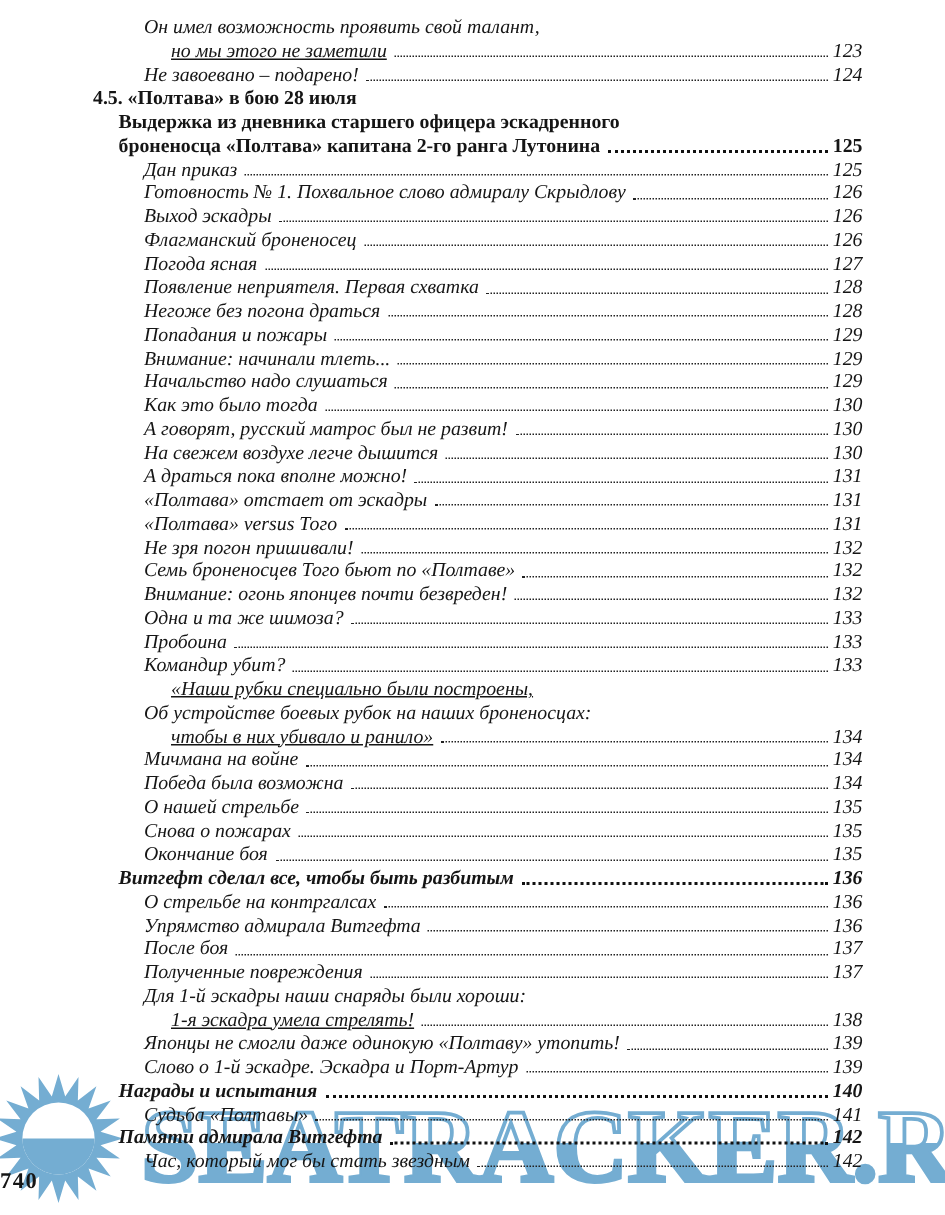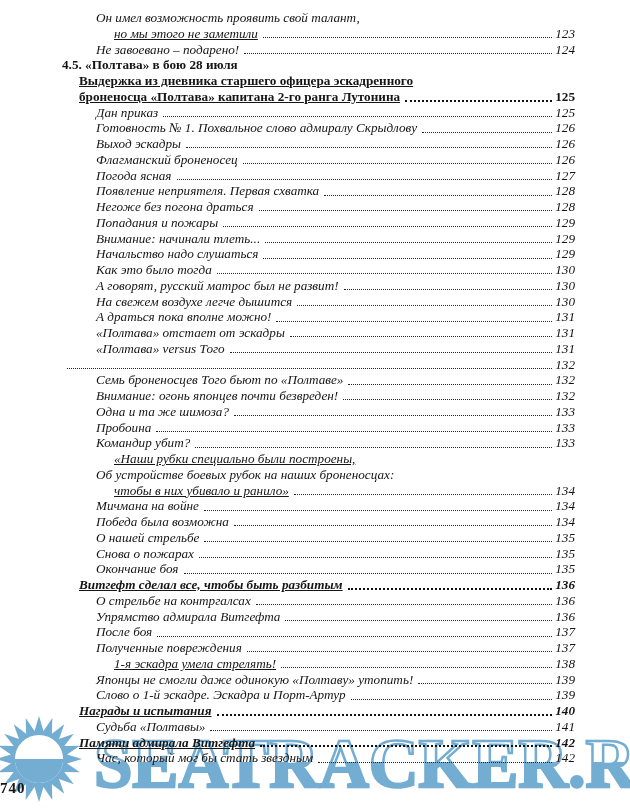--- a/index.html
+++ b/index.html
@@ -42,21 +42,21 @@
     align-items: baseline;
     height: 15.75px;
     font-size: 13.2px;
     line-height: 15.75px;
     white-space: nowrap;
   }
   .s-i  { font-style: italic; align-items: center; }
   .s-b  { font-weight: bold; }
   .s-bi { font-weight: bold; font-style: italic; }
   .ind-0 .lbl { padding-left: 0; }
-  .ind-1 .lbl { padding-left: 17px; text-decoration: underline; }
+  .ind-1 .lbl { padding-left: 17px; }
   .ind-2 .lbl { padding-left: 34px; }
   .ind-3 .lbl { padding-left: 52px; text-decoration: underline; }
   .dots {
     flex: 1;
     align-self: flex-end;
     margin: 0 3px 3.5px 5px;
     border-bottom: 1.6px dotted #222;
     min-width: 10px;
   }
   .s-b .dots, .s-bi .dots {
@@ -215,20 +215,21 @@
       <span class="pg">131</span>
     </div>
 
     <div class="row s-i ind-2">
       <span class="lbl">«Полтава» versus Того</span>
       <span class="dots"></span>
       <span class="pg">131</span>
     </div>
 
     <div class="row s-i ind-2">
+      <span class="lbl">Не зря погон пришивали!</span>
       <span class="dots"></span>
       <span class="pg">132</span>
     </div>
 
     <div class="row s-i ind-2">
       <span class="lbl">Семь броненосцев Того бьют по «Полтаве»</span>
       <span class="dots"></span>
       <span class="pg">132</span>
     </div>
 
@@ -325,20 +326,24 @@
       <span class="dots"></span>
       <span class="pg">137</span>
     </div>
 
     <div class="row s-i ind-2">
       <span class="lbl">Полученные повреждения</span>
       <span class="dots"></span>
       <span class="pg">137</span>
     </div>
 
+    <div class="row s-i ind-2 nopage">
+      <span class="lbl">Для 1-й эскадры наши снаряды были хороши:</span>
+
+    </div>
 
     <div class="row s-i ind-3">
       <span class="lbl">1-я эскадра умела стрелять!</span>
       <span class="dots"></span>
       <span class="pg">138</span>
     </div>
 
     <div class="row s-i ind-2">
       <span class="lbl">Японцы не смогли даже одинокую «Полтаву» утопить!</span>
       <span class="dots"></span>

